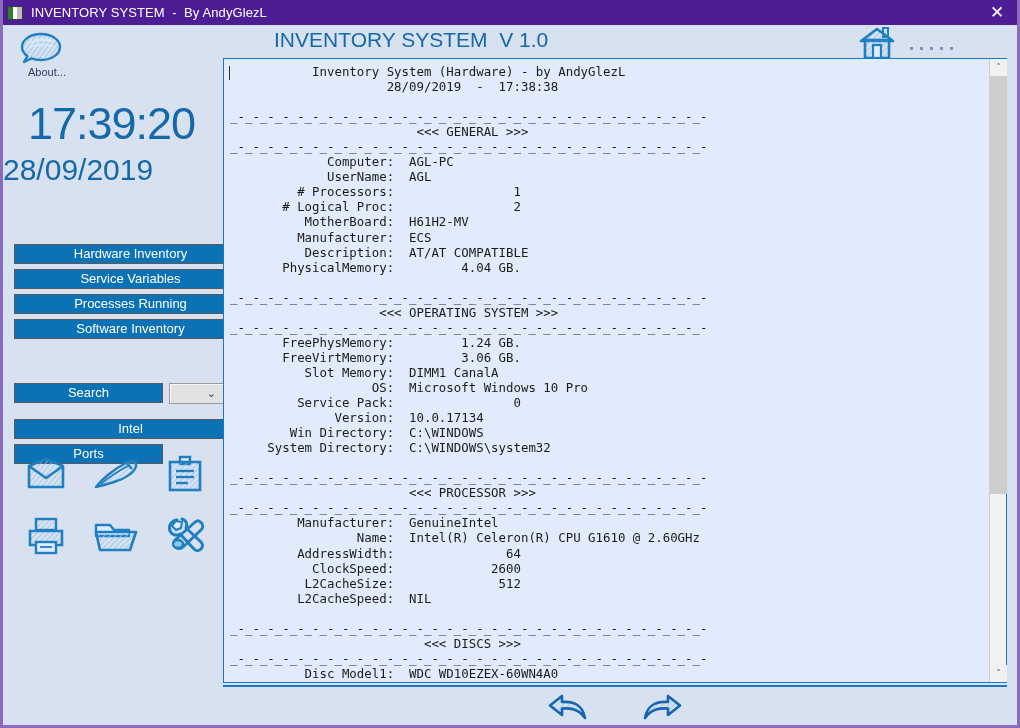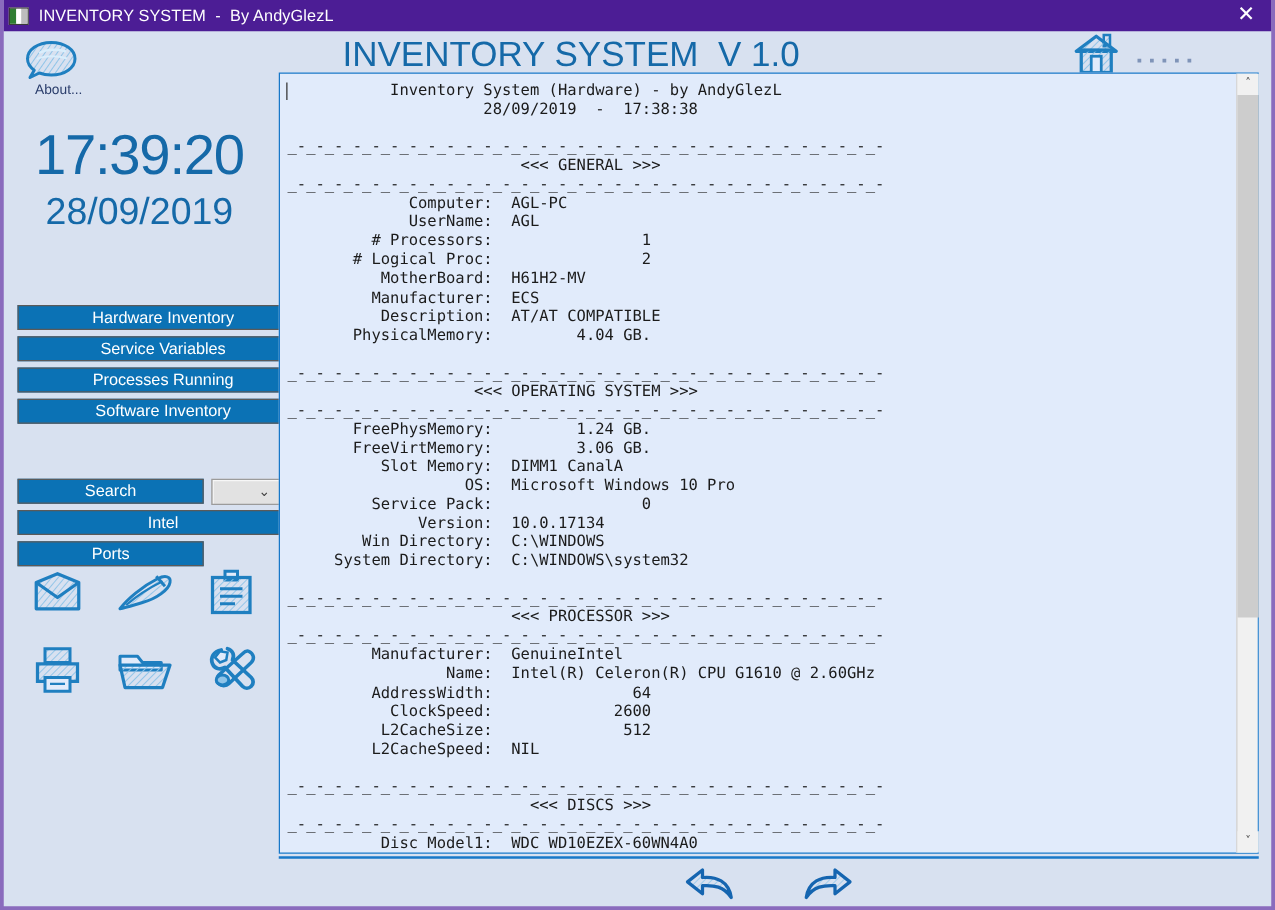--- a/index.html
+++ b/index.html
@@ -90,21 +90,21 @@
     color: #1569a8;
     font-size: 45px;
     font-weight: normal;
     letter-spacing: -1px;
     line-height: 1;
   }
   .clock-date {
     position: absolute;
     left: 0; top: 130px;
     width: 217px;
-    text-align: center;
+    text-align: left;
     color: #1569a8;
     font-size: 30px;
     line-height: 1;
   }
 
   .btnstack {
     position: absolute;
     left: 11px; top: 219px;
     width: 200px;
   }
@@ -115,21 +115,21 @@
     margin-bottom: 5px;
     background: #0b72b5;
     border: 1px solid #5a5a5a;
     color: #ffffff;
     font-size: 13px;
     line-height: 18px;
     text-align: center;
     font-family: "Liberation Sans", sans-serif;
   }
   .navbtn.narrow { width: 149px; }
-  .row-search { position: relative; height: 25px; margin-top: 44px; }
+  .row-search { position: relative; height: 36px; margin-top: 44px; }
   .combo {
     position: absolute;
     left: 155px; top: 0;
     width: 56px; height: 21px;
     background: #e2e2e2;
     border: 1px solid #9b9b9b;
     box-shadow: inset 1px 1px 0 #f7f7f7;
   }
   .combo .chev {
     position: absolute;
@@ -162,21 +162,21 @@
     height: 700px;
   }
   .header {
     position: relative;
     height: 33px;
   }
   .header-title {
     position: absolute;
     left: 54px; top: 3px;
     color: #1569a8;
-    font-size: 28px;
+    font-size: 21px;
     white-space: pre;
   }
   .home-icon {
     position: absolute;
     left: 637px; top: 1px;
   }
   .dots {
     position: absolute;
     left: 690px; top: 22px;
     display: flex;

